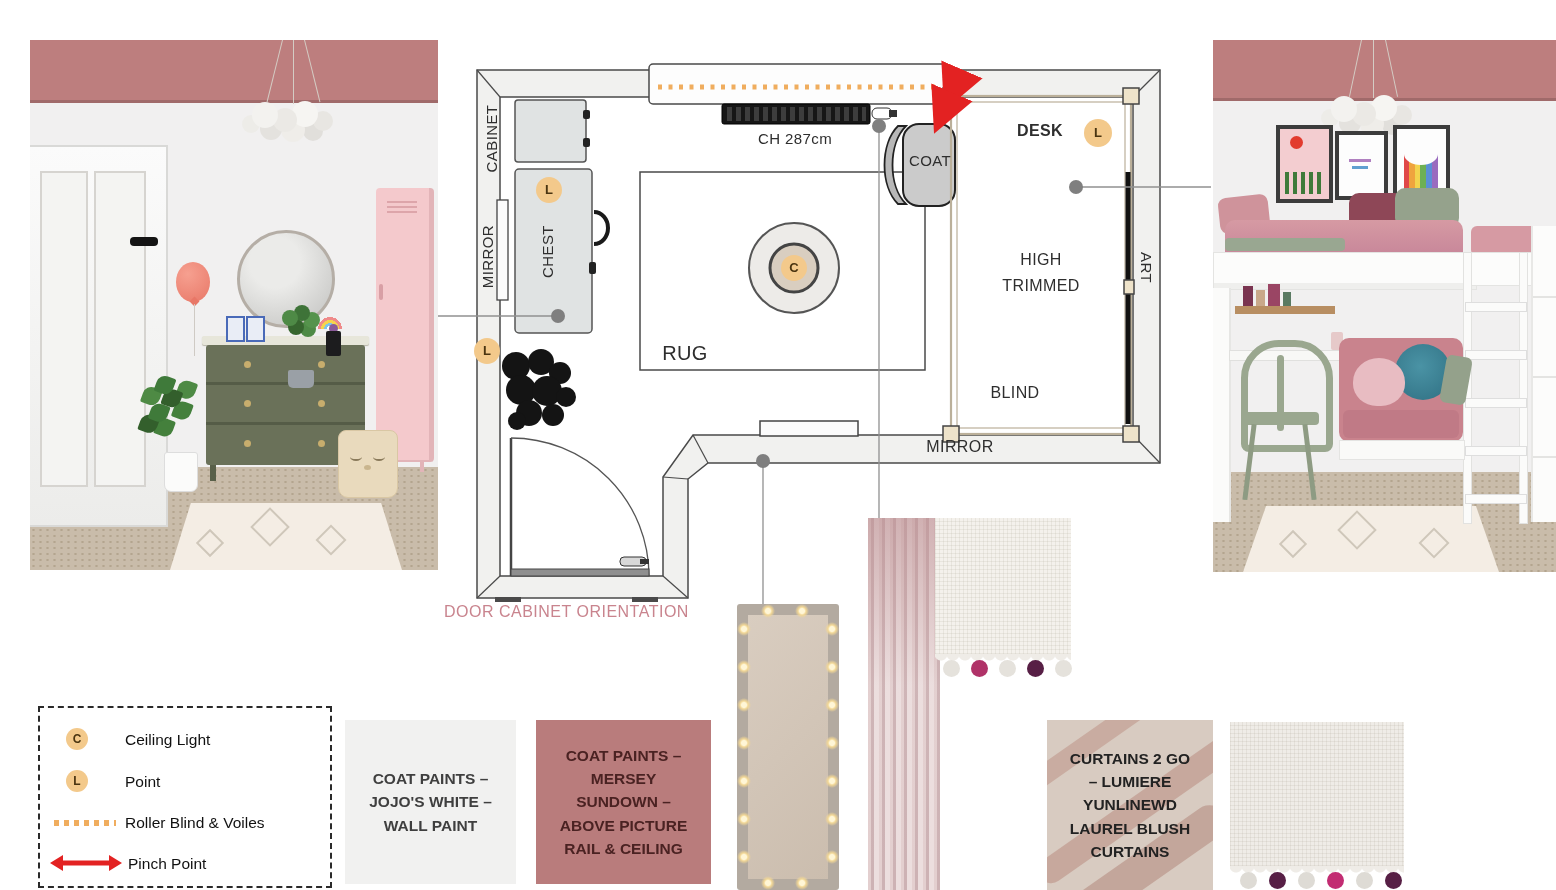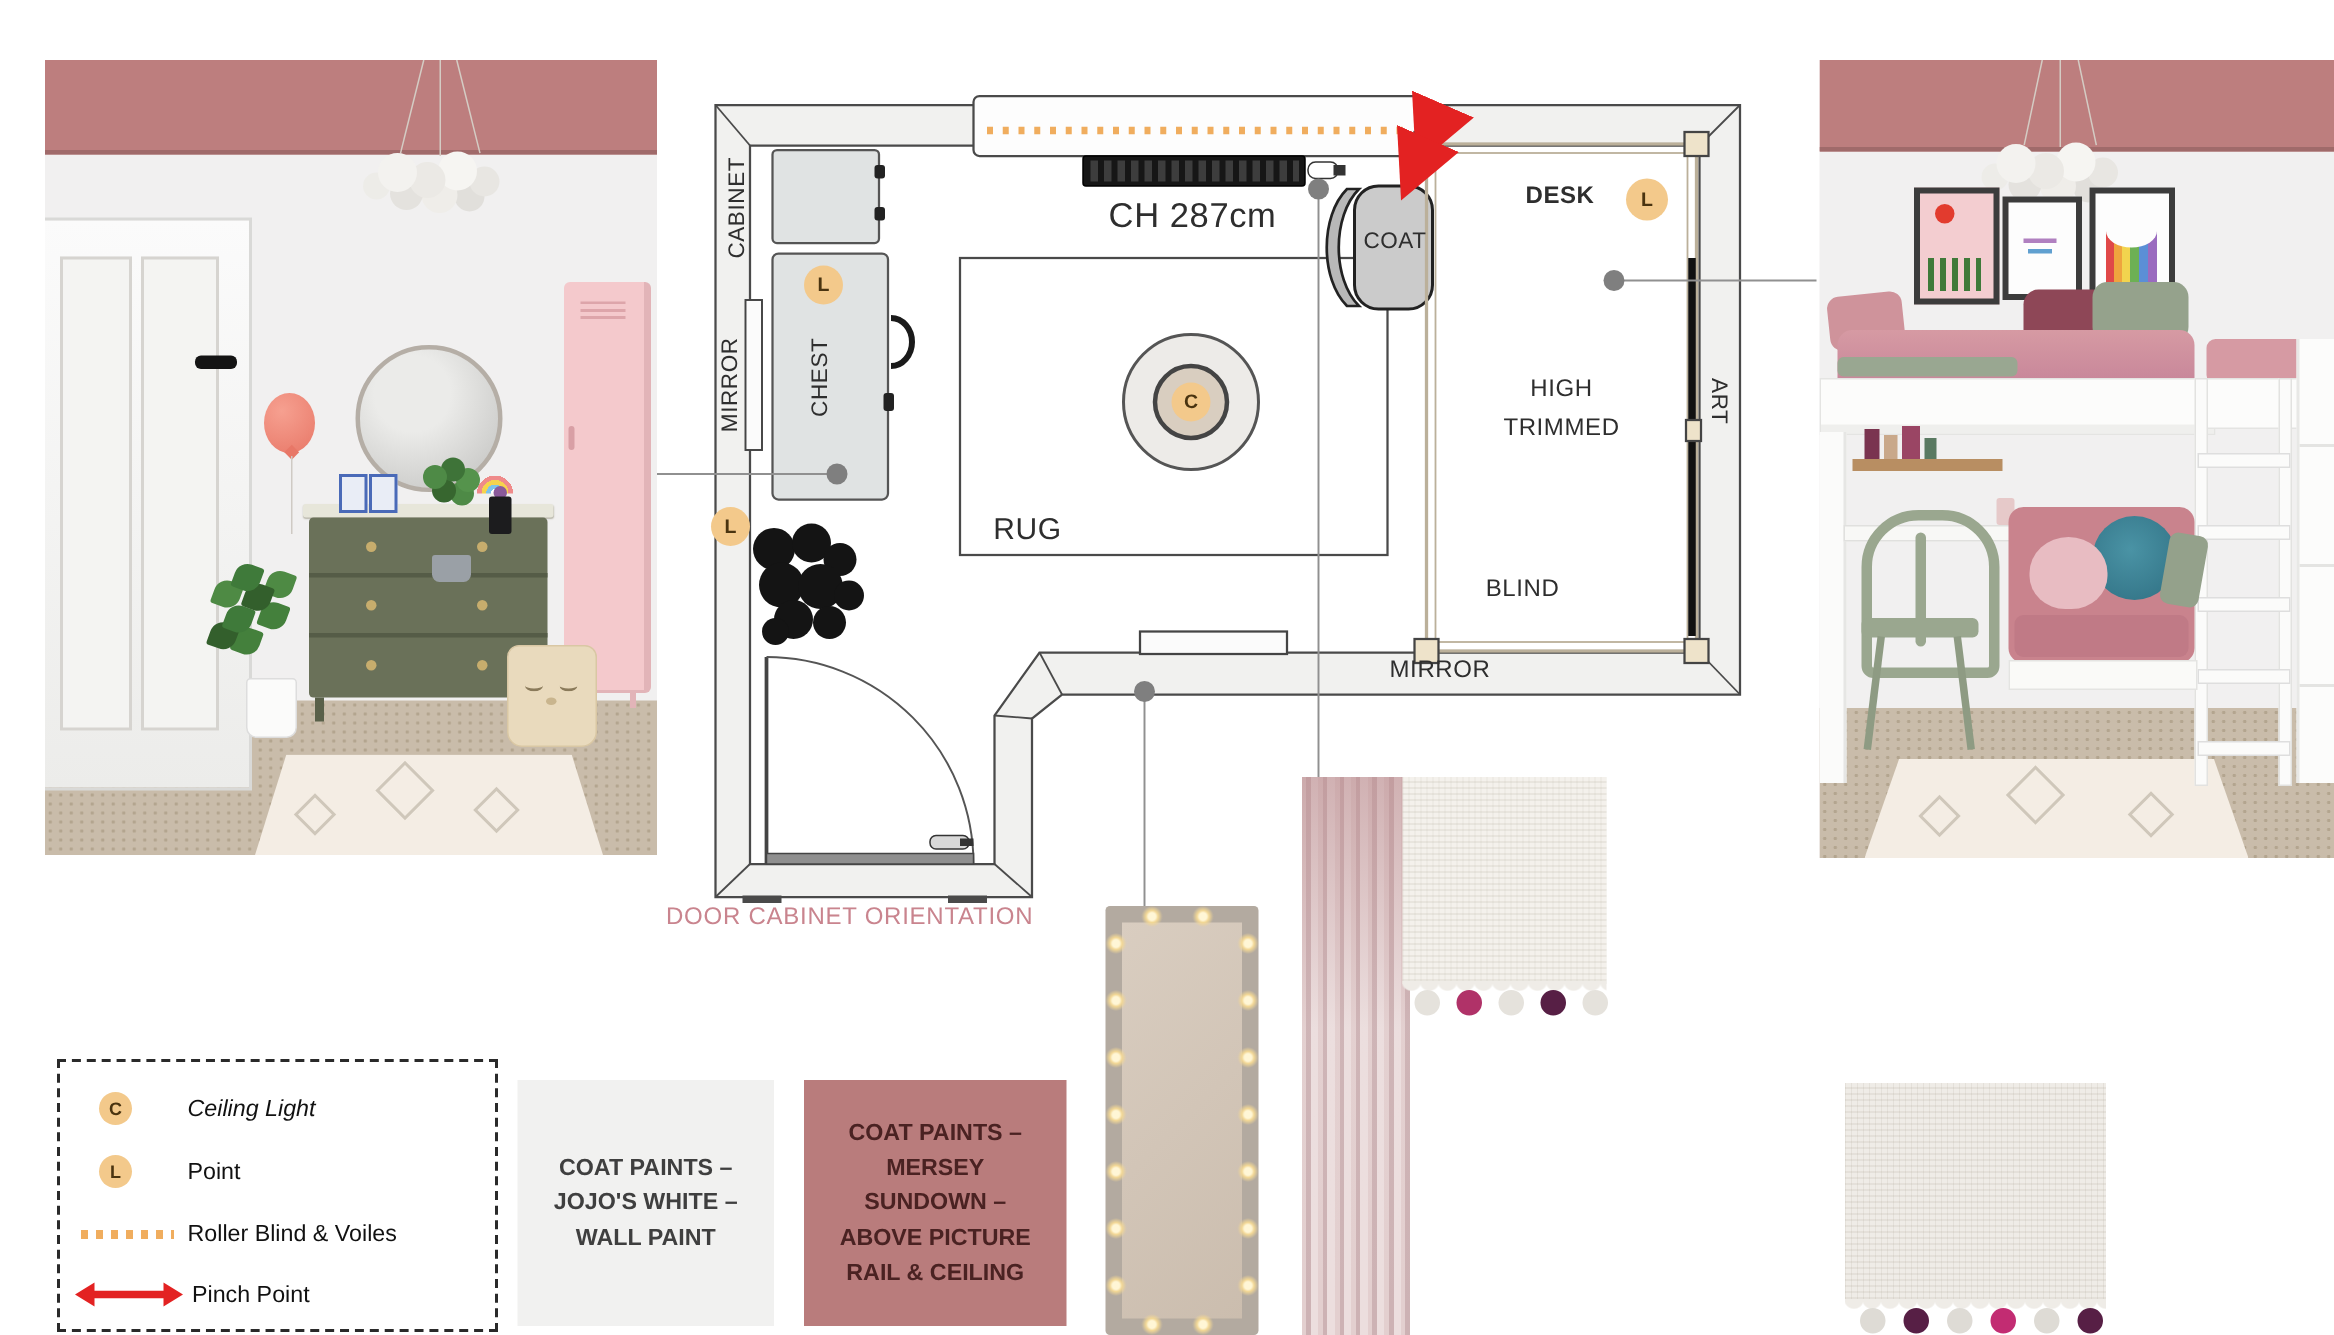--- a/index.html
+++ b/index.html
@@ -274,37 +274,37 @@
         <circle cx="763" cy="461" r="7"></circle>
     </g>
 
     <line x1="953" y1="90" x2="943" y2="113" stroke="#e32222" stroke-width="5" marker-start="url(#ah)" marker-end="url(#ah)"></line>
   </svg>
 
   <div class="lbl rotl" style="left:449px;top:130px;width:85px;">CABINET</div>
   <div class="lbl rotl" style="left:452px;top:248px;width:70px;">MIRROR</div>
   <div class="lbl rotl" style="left:511px;top:243px;width:72px;">CHEST</div>
   <div class="lbl" style="left:655px;top:342px;width:60px;font-size:20px;">RUG</div>
-  <div class="lbl" style="left:733px;top:130px;width:124px;font-size:23px;">CH 287cm</div>
+  <div class="lbl" style="left:733px;top:130px;width:124px;font-size:15px;">CH 287cm</div>
   <div class="lbl" style="left:901px;top:152px;width:58px;">COAT</div>
   <div class="lbl" style="left:1010px;top:122px;width:60px;font-size:16px;font-weight:bold;">DESK</div>
   <div class="lbl" style="left:996px;top:247px;width:90px;font-size:16px;white-space:normal;line-height:1.6;">HIGH TRIMMED</div>
   <div class="lbl" style="left:978px;top:384px;width:74px;font-size:16px;">BLIND</div>
   <div class="lbl rotr" style="left:1116px;top:259px;width:60px;">ART</div>
   <div class="lbl" style="left:918px;top:438px;width:84px;font-size:16px;">MIRROR</div>
   <div class="note" style="left:444px;top:603px;">DOOR CABINET ORIENTATION</div>
 
   <div class="mk" style="left:536px;top:177px;">L</div>
   <div class="mk" style="left:474px;top:338px;">L</div>
   <div class="mk" style="left:1084px;top:119px;width:28px;height:28px;line-height:28px;">L</div>
   <div class="mk" style="left:781px;top:255px;">C</div>
 
   <div id="legend">
     <div class="mk small" style="left:26px;top:20px;">C</div>
-    <div class="leglbl" style="left:85px;top:23px;font-style:italic;">Ceiling Light</div>
+    <div class="leglbl" style="left:85px;top:23px;">Ceiling Light</div>
     <div class="mk small" style="left:26px;top:62px;">L</div>
     <div class="leglbl" style="left:85px;top:65px;">Point</div>
     <div class="dots" style="left:14px;top:112px;width:62px;"></div>
     <div class="leglbl" style="left:85px;top:106px;">Roller Blind &amp; Voiles</div>
     <svg class="abs" style="left:10px;top:146px;" width="72" height="18">
       <line x1="11" y1="9" x2="61" y2="9" stroke="#e32222" stroke-width="5"></line>
       <path d="M13,1 L0,9 L13,17 Z" fill="#e32222"></path>
         <path d="M59,1 L72,9 L59,17 Z" fill="#e32222"></path>
     </svg>
     <div class="leglbl" style="left:88px;top:147px;">Pinch Point</div>
@@ -334,20 +334,30 @@
   <div class="abs" style="left:935px;top:518px;width:136px;height:162px;">
     <div class="abs weave" style="left:0;top:0;width:136px;height:138px;background-color:#f4f1ec;"></div>
     <div class="scallop" style="top:136px;"></div>
     <span class="pom" style="left:8px;top:142px;background:#e5e2dc;"></span>
     <span class="pom" style="left:36px;top:142px;background:#b03268;"></span>
     <span class="pom" style="left:64px;top:142px;background:#e5e2dc;"></span>
     <span class="pom" style="left:92px;top:142px;background:#571f45;"></span>
     <span class="pom" style="left:120px;top:142px;background:#e5e2dc;"></span>
   </div>
 
+  <div class="abs" style="left:1047px;top:720px;width:166px;height:170px;background:#d8cbc1;overflow:hidden;">
+    <div class="abs" style="left:-40px;top:-6px;width:220px;height:20px;background:rgba(196,162,150,.75);border-radius:10px;transform:rotate(-35deg);"></div>
+    <div class="abs" style="left:-30px;top:70px;width:260px;height:26px;background:rgba(196,162,150,.85);border-radius:13px;transform:rotate(-35deg);"></div>
+    <div class="abs" style="left:-60px;top:150px;width:260px;height:34px;background:rgba(186,150,138,.7);border-radius:17px;transform:rotate(-35deg);"></div>
+    <div class="swatch" style="left:0;top:0;width:166px;height:170px;color:#222;">CURTAINS 2 GO
+– LUMIERE
+YUNLINEWD
+LAUREL BLUSH
+CURTAINS</div>
+  </div>
 
   <div class="abs" style="left:1230px;top:722px;width:174px;height:168px;">
     <div class="abs weave" style="left:0;top:0;width:174px;height:146px;background-color:#efece7;"></div>
     <div class="scallop" style="top:144px;"></div>
     <span class="pom" style="left:10px;top:150px;background:#dedbd5;"></span>
     <span class="pom" style="left:39px;top:150px;background:#571f45;"></span>
     <span class="pom" style="left:68px;top:150px;background:#dedbd5;"></span>
     <span class="pom" style="left:97px;top:150px;background:#c22c72;"></span>
     <span class="pom" style="left:126px;top:150px;background:#dedbd5;"></span>
     <span class="pom" style="left:155px;top:150px;background:#571f45;"></span>

